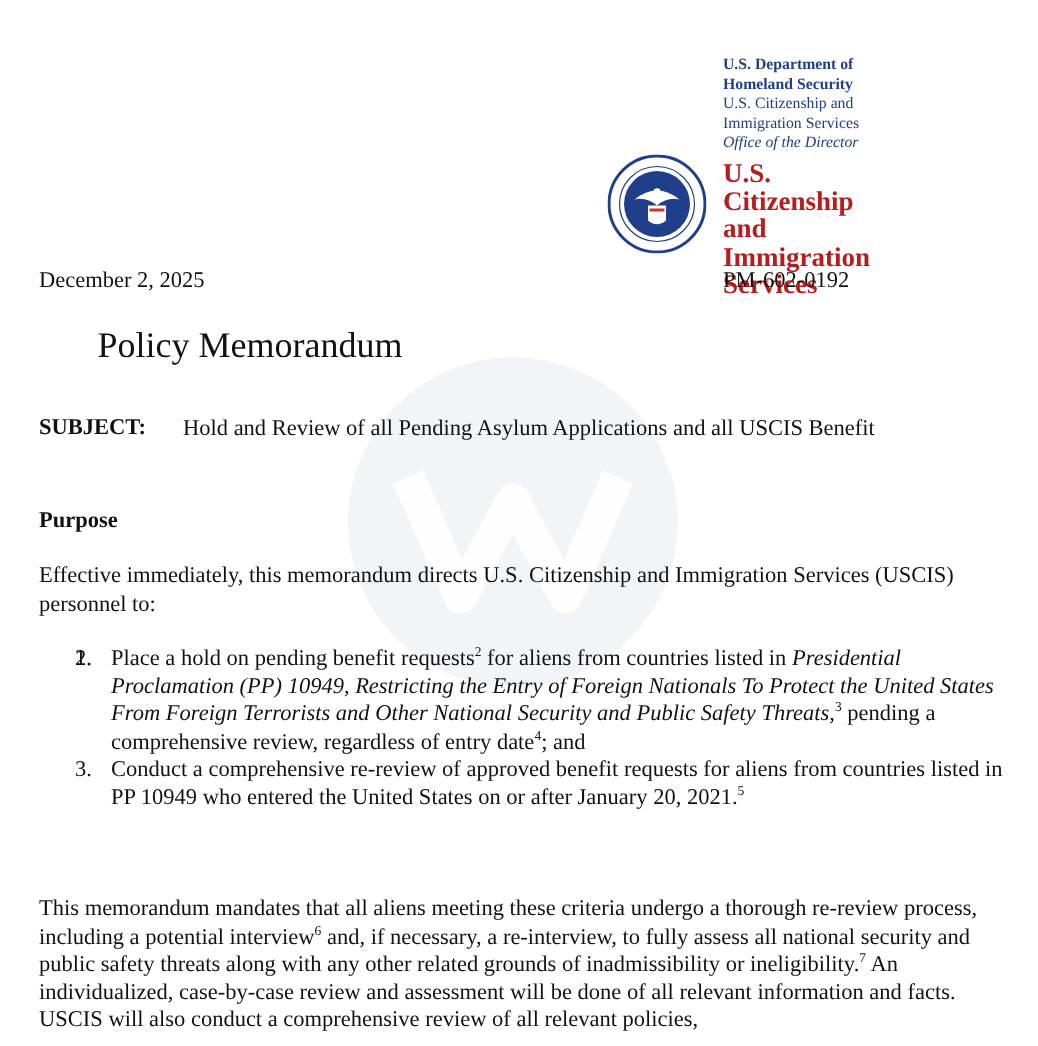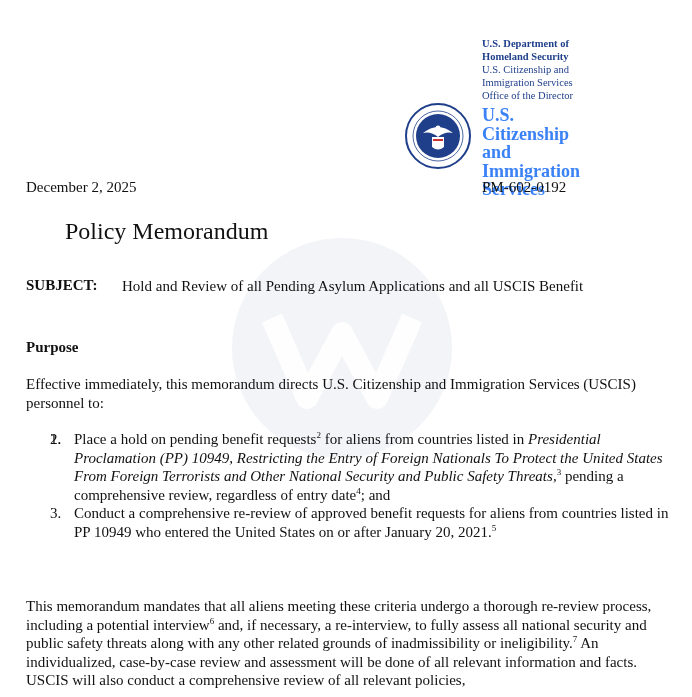--- a/index.html
+++ b/index.html
@@ -10,25 +10,25 @@
     .page { position: absolute; left: 0; top: 0; width: 592px; height: 697px; }
     .watermark {
       position: absolute; left: 232px; top: 238px; width: 220px; height: 220px;
       border-radius: 50%; background: rgba(220,224,232,0.35); pointer-events: none;
     }
     .watermark svg { width: 100%; height: 100%; }
     .agency-block {
       position: absolute; left: 482px; top: 37px; font-size: 10.5px; line-height: 13px; color: #1f3f8a;
     }
     .agency-block .dept { font-weight: bold; }
-    .agency-block .italic { }
+    .agency-block .italic { font-style: italic; }
     .seal { position: absolute; left: 405px; top: 103px; width: 66px; height: 66px; }
     .uscis-name {
       position: absolute; left: 482px; top: 106px; font-size: 18px; line-height: 18.5px;
-      color: #3b82f6; font-weight: bold;
+      color: #b91c1c; font-weight: bold;
     }
     .date { position: absolute; left: 26px; top: 179px; font-size: 15px; }
     .memo-num { position: absolute; left: 482px; top: 179px; font-size: 15px; }
     .title { position: absolute; left: 26px; top: 218px; font-size: 24px; margin-left: 39px; }
     .subject-label { position: absolute; left: 26px; top: 277px; font-size: 15px; font-weight: bold; text-align: center; }
     .subject-text { position: absolute; left: 122px; top: 277px; font-size: 15px; line-height: 19px; width: 540px; }
     sup { font-size: 9px; line-height: 0; vertical-align: super; }
     .purpose { position: absolute; left: 26px; top: 339px; font-size: 15px; font-weight: bold; }
     .intro { position: absolute; left: 26px; top: 375px; font-size: 15px; line-height: 18.5px; width: 640px; }
     .list { position: absolute; left: 26px; top: 430px; width: 650px; font-size: 15px; line-height: 18.5px; }

